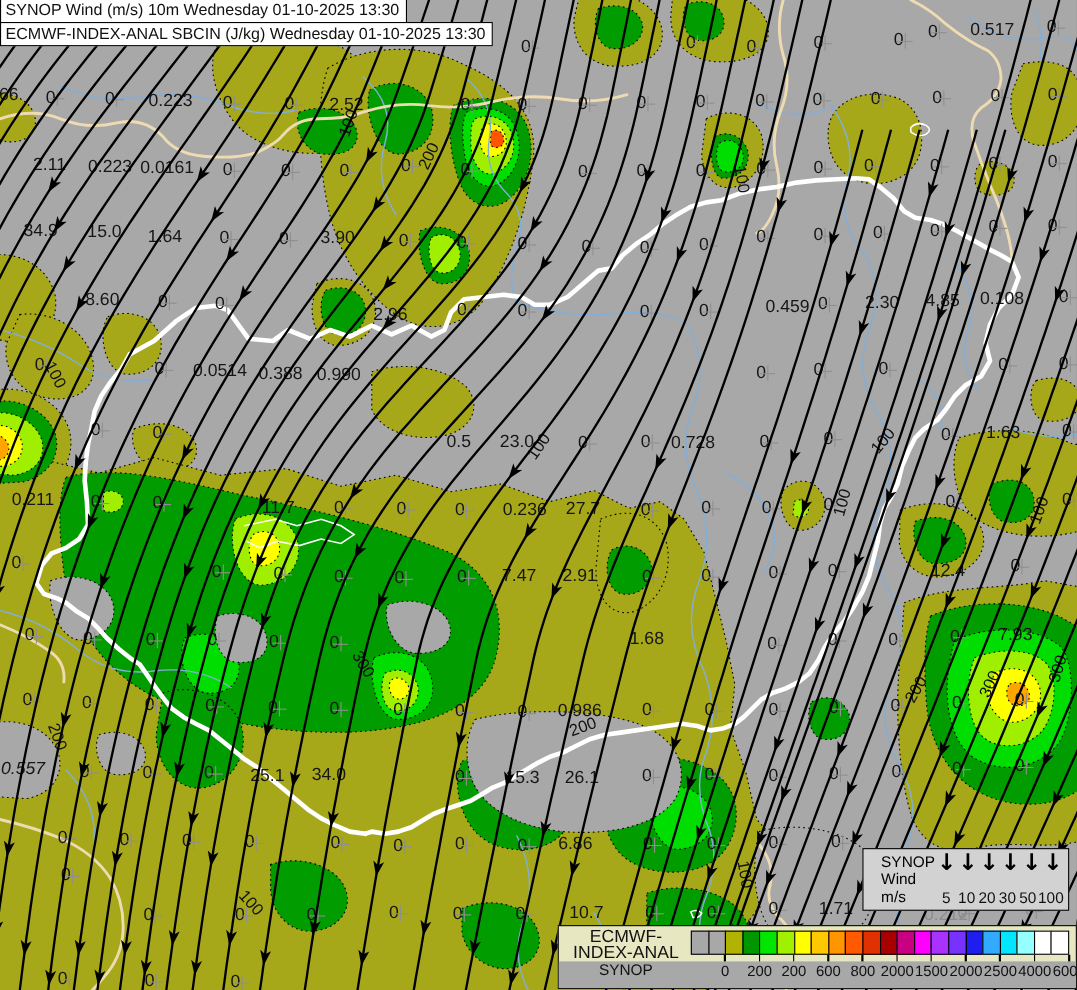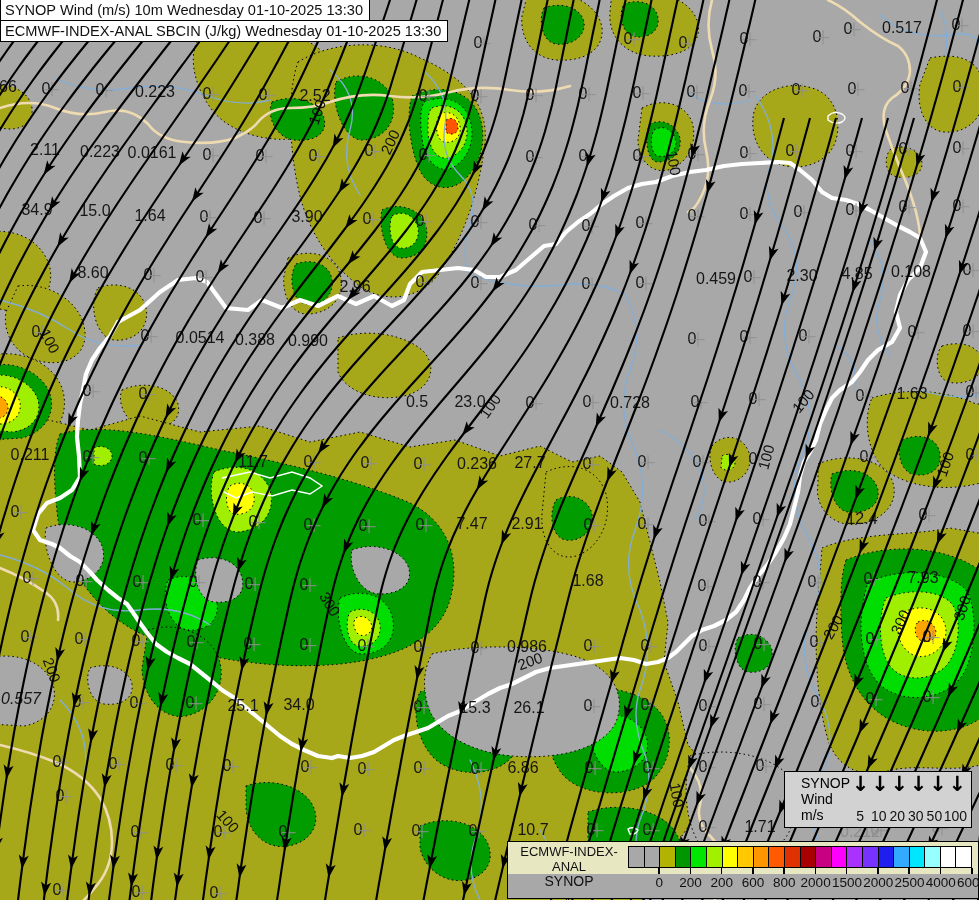--- a/index.html
+++ b/index.html
@@ -41,21 +41,21 @@
   #windleg .wcols{flex:1;display:flex;flex-direction:column;justify-content:space-between;padding:1px 4px 3px 0;}
   #windleg .warrows,#windleg .wnums{display:flex;}
   #windleg .warrows span{flex:1;text-align:center;font-family:"DejaVu Sans",sans-serif;
     font-size:21px;font-weight:bold;line-height:22px;color:#000;}
   #windleg .wnums span{flex:1;text-align:center;font-size:14px;color:#111;}
   
   #capeleg{position:absolute;left:507px;top:841px;width:472px;height:58px;z-index:6;
     background:#e7e7c2;border:1.5px solid #000;box-sizing:border-box;}
   #capeleg .graystrip{position:absolute;left:0;right:0;bottom:0;height:24px;background:var(--gray);}
   #capeleg .ctxt{position:absolute;left:2px;top:2px;width:118px;text-align:center;color:#111;}
-  #capeleg .ctxt .l1{font-size:13px;line-height:15px;}
+  #capeleg .ctxt .l1{font-size:16px;line-height:15px;}
   #capeleg .ctxt .l2{font-size:14px;line-height:15px;}
   #capeleg .ctxt .l3{font-size:14px;line-height:14px;margin-top:9px;}
   #capeleg .swatches{position:absolute;left:120px;right:6px;top:4px;height:22px;display:flex;}
   #capeleg .swatches div{flex:1;border:1px solid #000;margin-left:-1px;}
   #capeleg .swatches div:first-child{margin-left:0;}
   #capeleg .ticks{position:absolute;left:120px;right:6px;top:26px;height:6px;}
   #capeleg .ticks i{position:absolute;top:0;width:1.5px;height:6px;background:#000;}
   #capeleg .tlabels{position:absolute;left:120px;right:6px;top:33px;height:16px;}
   #capeleg .tlabels span{position:absolute;transform:translateX(-50%);font-size:13.5px;color:#111;}
 </style>

